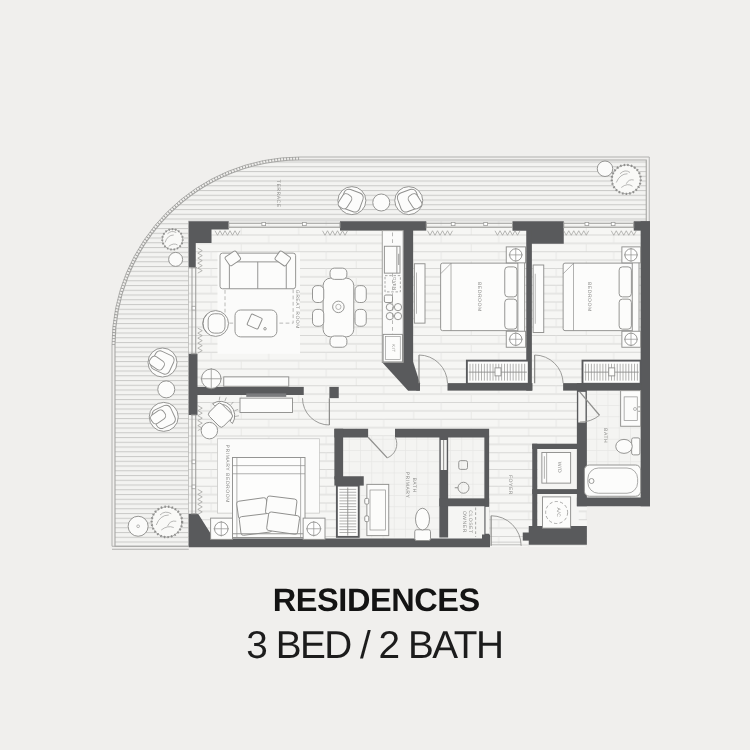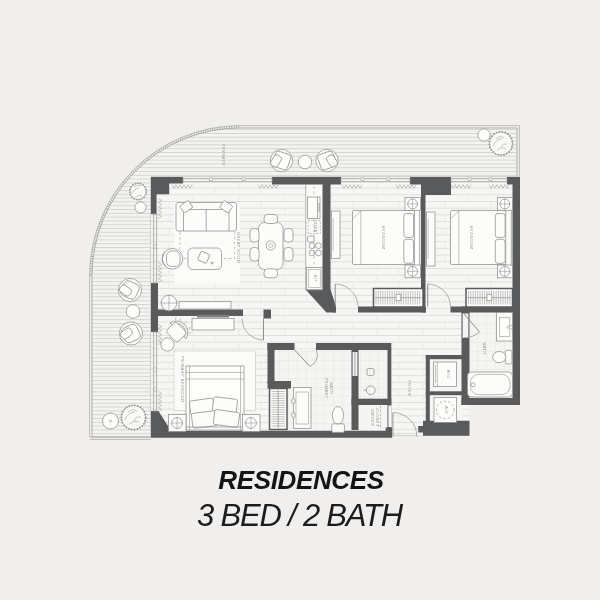--- a/index.html
+++ b/index.html
@@ -1,17 +1,17 @@
 <!DOCTYPE html>
 <html><head>
 <meta charset="utf-8">
 <style>
   html,body{margin:0;padding:0;}
   body{width:600px;height:600px;background:#f0efed;font-family:"Liberation Sans", sans-serif;}
-  .wrap{position:relative;width:600px;height:600px;font-style:italic;}
+  .wrap{position:relative;width:600px;height:600px;}
 </style>
 </head>
 <body>
 <div class="wrap">
 <svg width="600" height="600" viewBox="0 0 600 600" xmlns="http://www.w3.org/2000/svg" shape-rendering="auto">
 <defs>
   <pattern id="deck" width="8" height="3.8" patternUnits="userSpaceOnUse">
     <rect width="8" height="3.8" fill="#f3f3f1"></rect>
     <line x1="0" y1="0.4" x2="8" y2="0.4" stroke="#cbcbc9" stroke-width="0.85"></line>
   </pattern>

